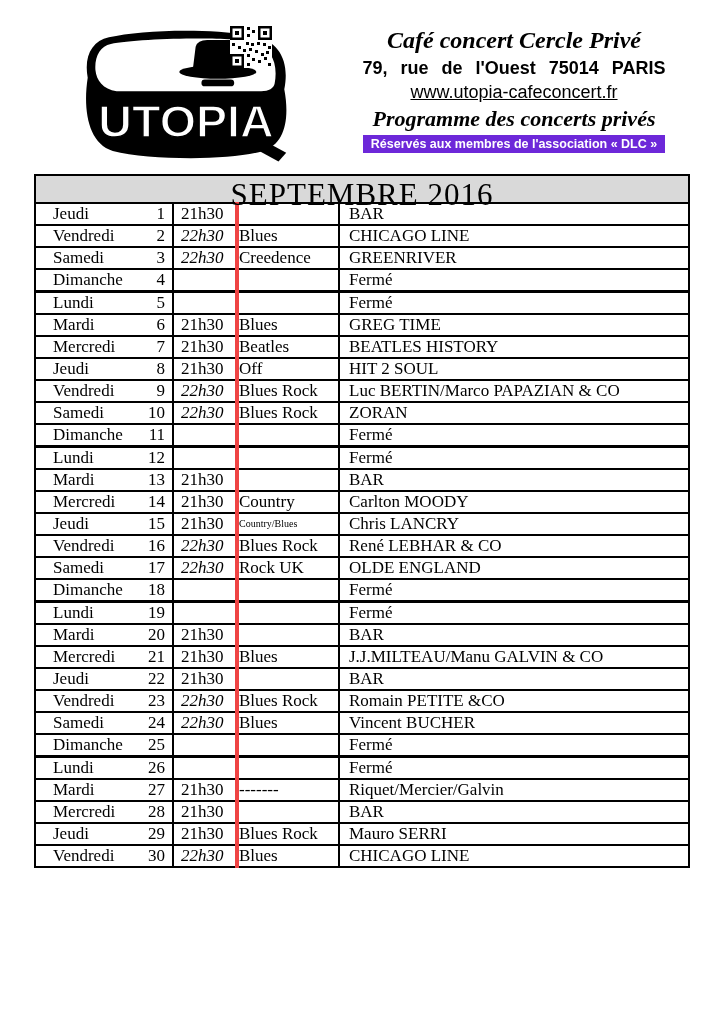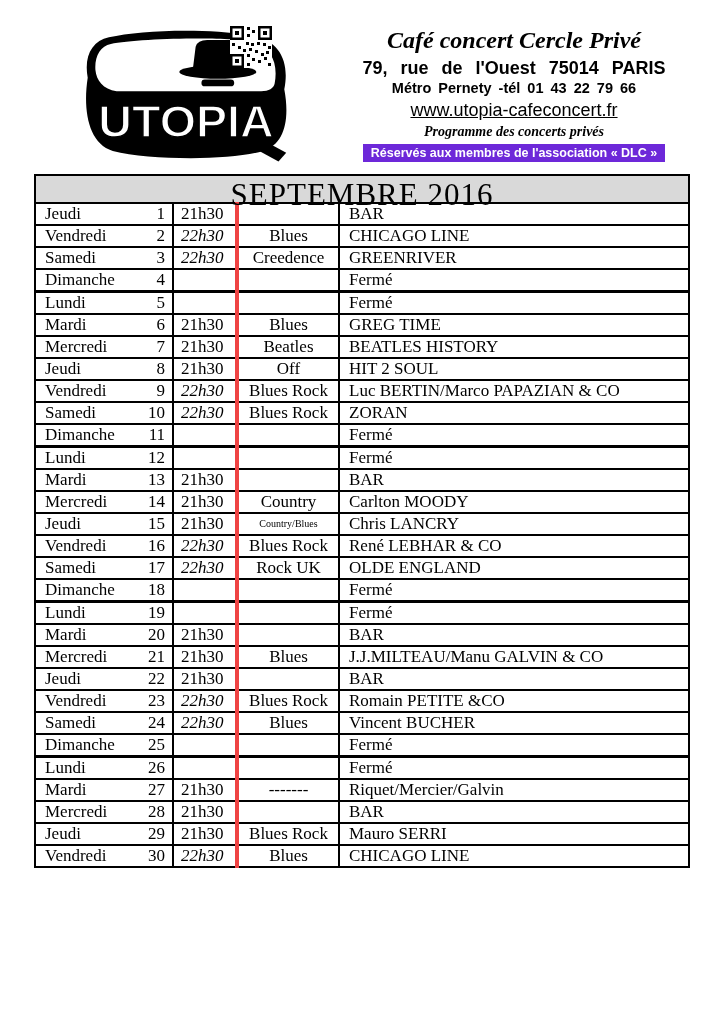--- a/index.html
+++ b/index.html
@@ -15,45 +15,45 @@
   
   .header { display: flex; align-items: flex-start; height: 146px; }
   .logo-wrap { position: relative; flex: 0 0 258px; margin-left: 46px; height: 142px; }
   .logo-svg { width: 212px; height: 140px; display: block; }
   .qr { position: absolute; left: 150px; top: 0; width: 42px; height: 42px; background: #fff; }
   .head-text { flex: 1; text-align: center; padding-top: 1px; font-family: "Liberation Sans", sans-serif; }
   .h-title { font-family: "Liberation Serif", serif; font-weight: bold; font-style: italic; font-size: 24px; line-height: 1.15; }
   .h-address { font-weight: bold; font-size: 18px; word-spacing: 8px; margin-top: 3px; line-height: 1.2; }
   .h-metro { font-weight: bold; font-size: 14.5px; word-spacing: 3px; line-height: 1.25; }
   .h-web { font-size: 18px; text-decoration: underline; margin-top: 3px; line-height: 1.2; }
-  .h-program { font-family: "Liberation Serif", serif; font-weight: bold; font-style: italic; font-size: 14px; margin-top: 2px; line-height: 1.2; }
+  .h-program { font-family: "Liberation Serif", serif; font-weight: bold; font-style: italic; font-size: 22px; margin-top: 2px; line-height: 1.2; }
   .h-reserved { margin-top: 2px; }
   .h-reserved span { display: inline-block; background: #6d28d9; color: #fff; font-weight: bold; font-size: 12.5px; padding: 2px 8px; }
 
   
   .month-bar {
     border: 2px solid #000; border-bottom: none;
     background: #d9d9d9;
     text-align: center; font-size: 31px; letter-spacing: 1px;
     height: 28px; line-height: 38px;
     margin-top: 2px;
   }
 
   
   table.sched { width: 100%; border-collapse: collapse; border: 2px solid #000; table-layout: fixed; }
   .sched td {
     height: 20px; line-height: 20px;
     font-size: 17px; padding: 0;
     border-bottom: 2px solid #000;
     white-space: nowrap; overflow: hidden;
   }
-  .sched td.c-day    { width: 106px; padding-left: 9px; }
+  .sched td.c-day    { width: 106px; padding-left: 17px; }
   .sched td.c-num    { width: 32px; text-align: right; padding-right: 7px; border-right: 2px solid #000; }
   .sched td.c-time   { width: 64px; padding-left: 7px; border-right: 4px solid #ef4444; }
-  .sched td.c-genre  { width: 102px; text-align: center; border-right: 2px solid #000; }
+  .sched td.c-genre  { width: 102px; text-align: left; border-right: 2px solid #000; }
   .sched td.c-artist { padding-left: 9px; }
   .sched td.it { font-style: italic; }
   .sched td.sm { font-size: 10px; }
   .sched tr.wk td { border-top: 3.5px solid #000; margin-top: 44px; }
 </style>
 </head>
 <body>
 
 <div class="page">
 
@@ -105,21 +105,20 @@
           <rect x="17" y="37" width="3" height="3"></rect>
             <rect x="38" y="37" width="3" height="3"></rect>
             <rect x="36" y="25" width="3" height="3"></rect>
         </g>
       </svg>
     </div>
 
     <div class="head-text">
       <div class="h-title">Café concert Cercle Privé</div>
       <div class="h-address">79, rue de l'Ouest 75014 PARIS</div>
-      <div class="h-metro">Métro Pernety -tél 01 43 22 79 66</div>
       <div class="h-web">www.utopia-cafeconcert.fr</div>
       <div class="h-program">Programme des concerts privés</div>
       <div class="h-reserved">
         <span>Réservés aux membres de l'association « DLC »</span>
       </div>
     </div>
   </div>
 
   <div class="month-bar">SEPTEMBRE 2016</div>
 

